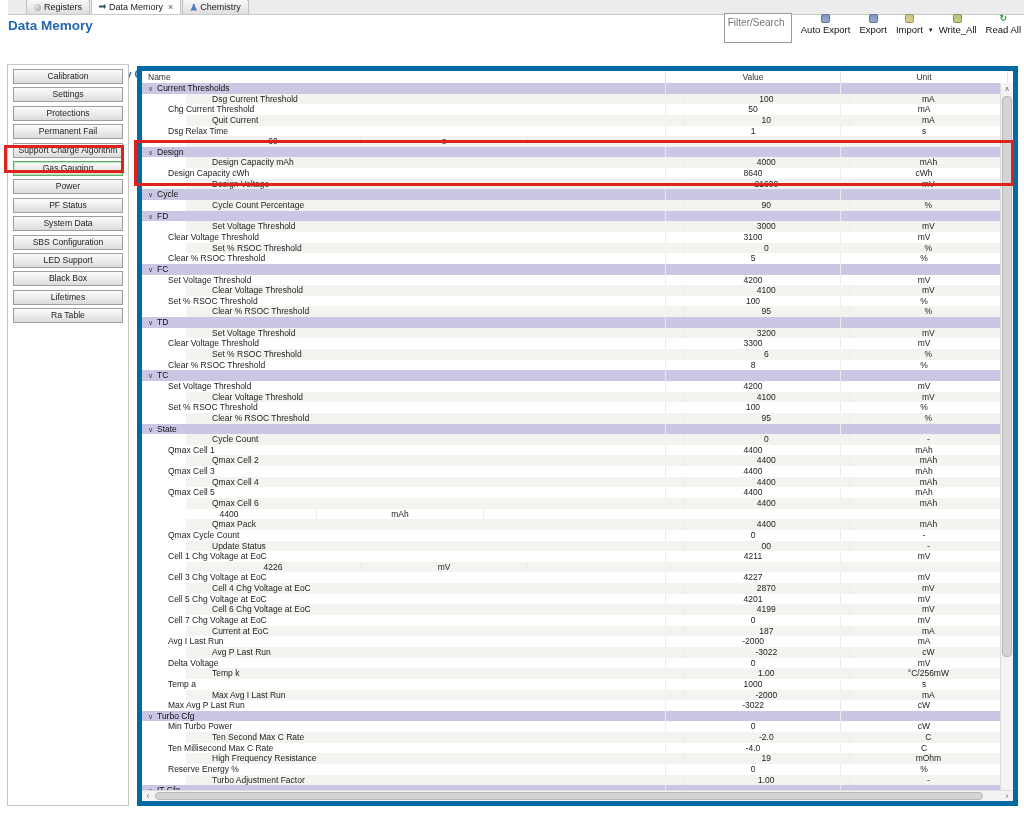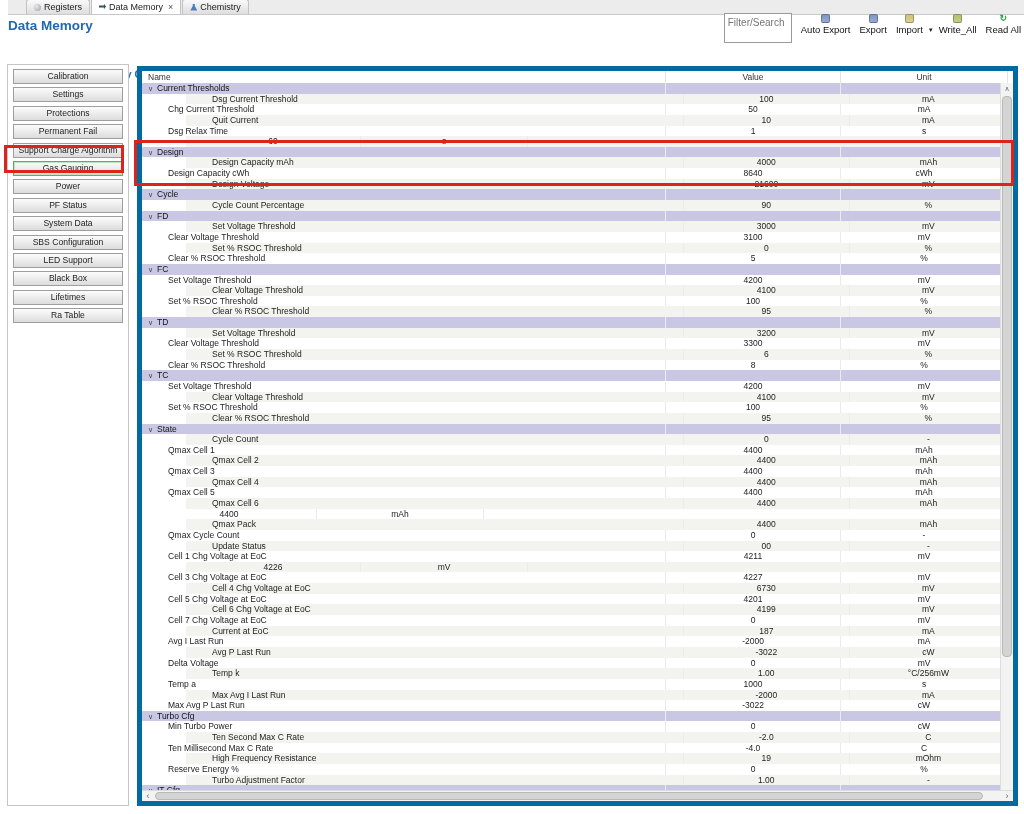--- a/index.html
+++ b/index.html
@@ -372,21 +372,21 @@
           <div class="cell value">4226</div>
           <div class="cell unit">mV</div>
         </div>
         <div class="row">
           <div class="cell name">Cell 3 Chg Voltage at EoC</div>
           <div class="cell value">4227</div>
           <div class="cell unit">mV</div>
         </div>
         <div class="row alt">
           <div class="cell name">Cell 4 Chg Voltage at EoC</div>
-          <div class="cell value">6730</div>
+          <div class="cell value">2870</div>
           <div class="cell unit">mV</div>
         </div>
         <div class="row">
           <div class="cell name">Cell 5 Chg Voltage at EoC</div>
           <div class="cell value">4201</div>
           <div class="cell unit">mV</div>
         </div>
         <div class="row alt">
           <div class="cell name">Cell 6 Chg Voltage at EoC</div>
           <div class="cell value">4199</div>

